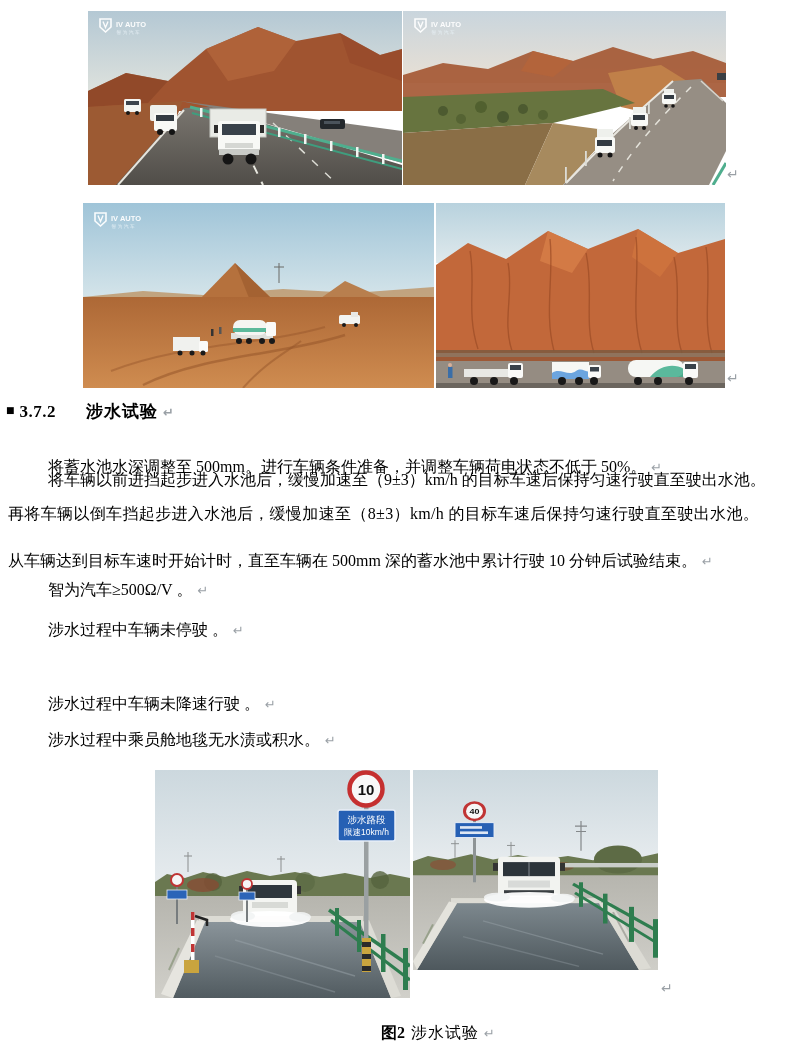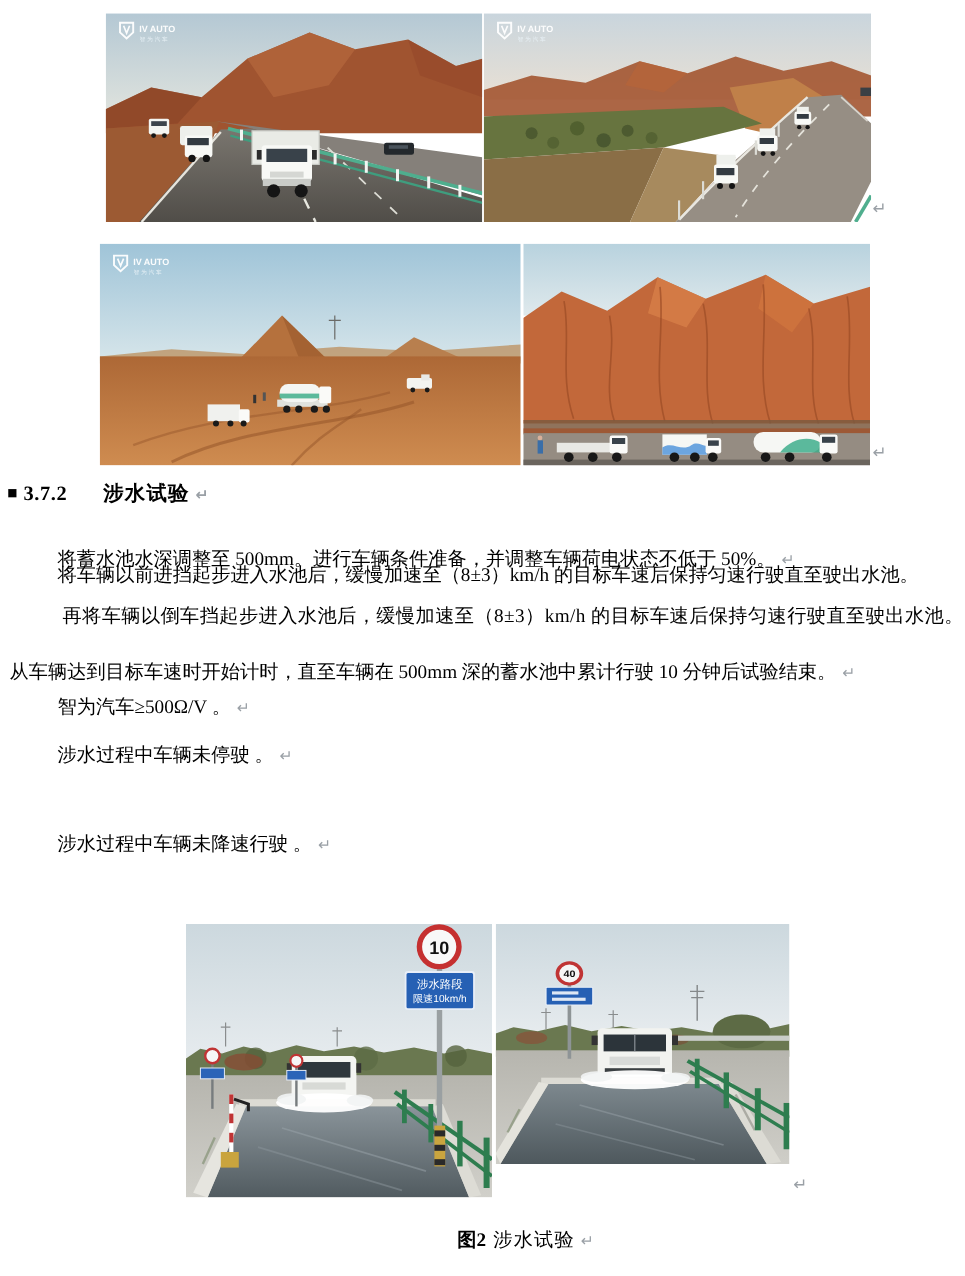--- a/index.html
+++ b/index.html
@@ -5,21 +5,21 @@
   html,body{margin:0;padding:0;background:#fff;}
   #page{position:relative;width:804px;height:1063px;background:#ffffff;overflow:hidden;
         font-family:"Liberation Serif","DejaVu Serif",serif;color:#000;}
   .photo{position:absolute;overflow:hidden;}
   .photo svg{display:block;width:100%;height:100%;}
   .heading{position:absolute;top:400px;left:6px;font-size:17px;font-weight:bold;white-space:nowrap;}
   .h-bullet{font-size:9px;vertical-align:4px;margin-right:5px;font-family:"DejaVu Sans",sans-serif;}
   .h-num{letter-spacing:0.5px;}
   .h-title{margin-left:30px;letter-spacing:1px;}
   .bline{position:absolute;font-size:16px;line-height:21px;white-space:nowrap;}
-  .ls{letter-spacing:0.35px;margin-left:44px;}
+  .ls{letter-spacing:0.35px;}
   .mark{color:#9aa0a6;font-family:"DejaVu Sans",sans-serif;font-size:13px;margin-left:5px;}
   .photo-mark{position:absolute;margin:0;font-size:14px;}
   .caption{position:absolute;top:1023px;left:36px;width:804px;text-align:center;font-size:16px;white-space:nowrap;}
   .cap-label{font-weight:bold;}
   .cap-title{margin-left:6px;letter-spacing:1px;}
 </style>
 </head>
 <body>
 
 <div id="page">
@@ -276,26 +276,27 @@
       </g>
     </svg>
   </div>
   <span class="mark photo-mark" style="left:727px;top:370px;">↵</span>
 
   <div class="heading">
     <span class="h-bullet">■</span><span class="h-num">3.7.2</span><span class="h-title">涉水试验</span><span class="mark">↵</span>
   </div>
 
   <div class="bline" style="top:456px;left:48px;"><span>将蓄水池水深调整至 500mm。进行车辆条件准备，并调整车辆荷电状态不低于 50%。</span><span class="mark">↵</span></div>
-  <div class="bline" style="top:469px;left:8px;text-indent:40px;"><span>将车辆以前进挡起步进入水池后，缓慢加速至（8±3）km/h 的目标车速后保持匀速行驶直至驶出水池。</span></div>
+  <div class="bline" style="top:469px;left:8px;text-indent:40px;"><span>将车辆以前进挡起步进入水池后，缓慢加速至（9±3）km/h 的目标车速后保持匀速行驶直至驶出水池。</span></div>
   <div class="bline ls" style="top:503px;left:8px;"><span>再将车辆以倒车挡起步进入水池后，缓慢加速至（8±3）km/h 的目标车速后保持匀速行驶直至驶出水池。</span></div>
   <div class="bline" style="top:550px;left:8px;"><span>从车辆达到目标车速时开始计时，直至车辆在 500mm 深的蓄水池中累计行驶 10 分钟后试验结束。</span><span class="mark">↵</span></div>
   <div class="bline" style="top:579px;left:48px;"><span>智为汽车≥500Ω/V 。</span><span class="mark">↵</span></div>
   <div class="bline" style="top:619px;left:48px;"><span>涉水过程中车辆未停驶 。</span><span class="mark">↵</span></div>
   <div class="bline" style="top:693px;left:48px;"><span>涉水过程中车辆未降速行驶 。</span><span class="mark">↵</span></div>
+  <div class="bline" style="top:729px;left:48px;"><span>涉水过程中乘员舱地毯无水渍或积水。</span><span class="mark">↵</span></div>
 
   <div class="photo" style="left:155px;top:770px;width:255px;height:228px;text-align:center;">
     <svg viewBox="0 0 255 228" preserveAspectRatio="none">
       <defs>
         <linearGradient id="g5sky" x1="0" y1="0" x2="0" y2="1">
           <stop offset="0" stop-color="#ccd8de"></stop>
             <stop offset="1" stop-color="#e6ebee"></stop>
         </linearGradient>
         <linearGradient id="g5water" x1="0" y1="0" x2="0" y2="1">
           <stop offset="0" stop-color="#8a949a"></stop>

